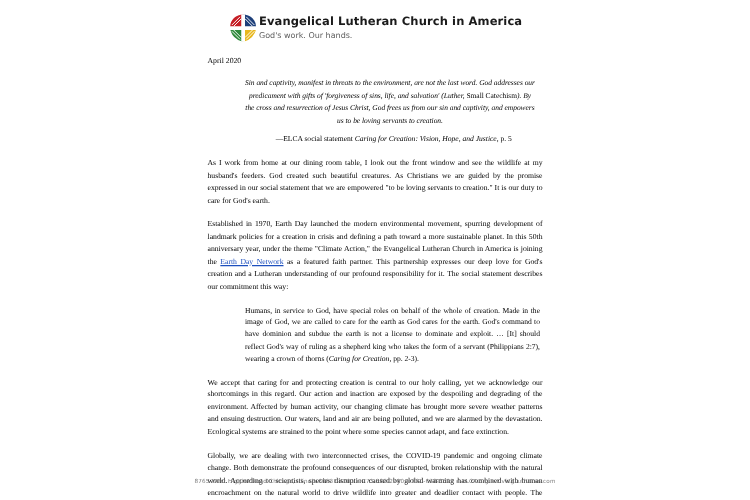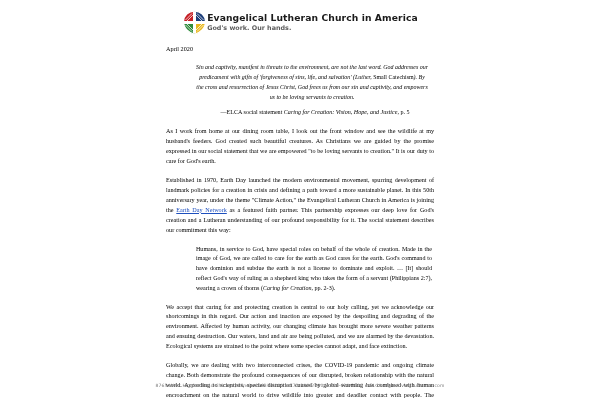--- a/index.html
+++ b/index.html
@@ -48,21 +48,21 @@
     font-family: "DejaVu Sans", "Liberation Sans", sans-serif;
     font-size: 9.2px;
     font-weight: bold;
     letter-spacing: 0.1px;
     color: #1b1b1b;
     white-space: nowrap;
   }
   .org-tagline {
     font-family: "DejaVu Sans", "Liberation Sans", sans-serif;
     font-size: 6.4px;
-    font-weight: bold;
+    font-weight: normal;
     color: #5d5d5d;
     margin-top: 1.5px;
     white-space: nowrap;
   }
 
   
   .content {
     margin: 0 auto;
     width: 268px;
     padding-top: 8px;

